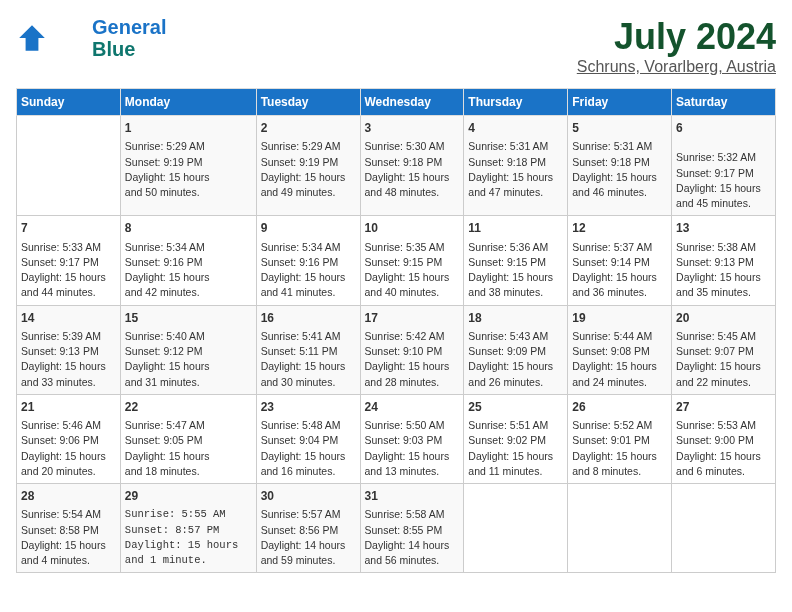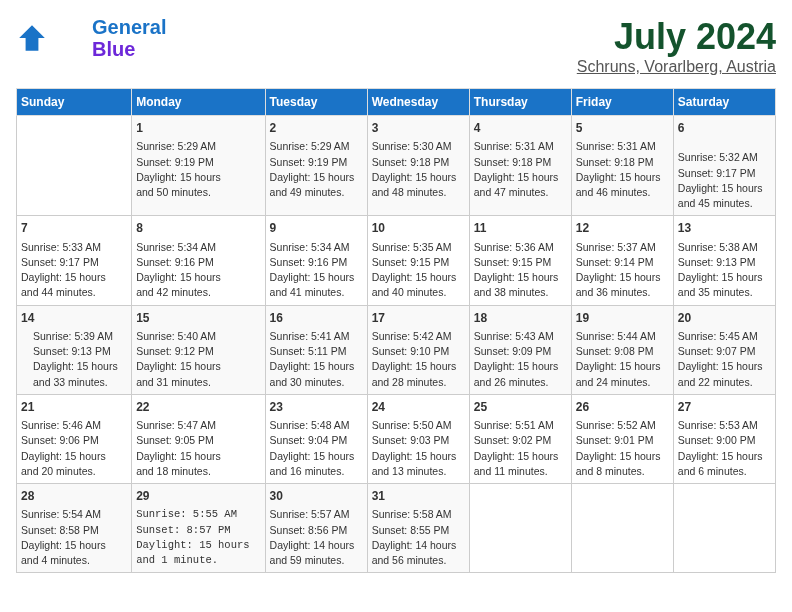--- a/index.html
+++ b/index.html
@@ -92,21 +92,21 @@
   </style>
 </head>
 <body>
 
 <div class="header">
   <div class="logo">
     <svg class="logo-icon" viewBox="0 0 40 40">
       <polygon points="20,4 36,20 28,20 28,36 12,36 12,20 4,20" fill="#1a73c7"></polygon>
     </svg>
     <div class="logo-text">
-      <span style="color:#1a73c7;">General</span><br><span style="color:#6d28d9;">Blue</span>
+      <span style="color:#1a73c7;">General</span><br><span style="color:#0f766e;">Blue</span>
     </div>
   </div>
   <div class="title-block">
     <div class="month-title">July 2024</div>
     <div class="subtitle">Schruns, Vorarlberg, Austria</div>
   </div>
 </div>
 
 <table>
   <thead>
@@ -213,21 +213,21 @@
           <span class="day-number">13</span>
           <div class="day-info" style="white-space: pre-line;">Sunrise: 5:38 AM
 Sunset: 9:13 PM
 Daylight: 15 hours
 and 35 minutes.</div>
         </td>
       </tr>
       <tr>
         <td>
           <span class="day-number">14</span>
-          <div class="day-info" style="white-space: pre-line; margin-left: 12px;">Sunrise: 5:39 AM
+          <div class="day-info" style="white-space: pre-line;">Sunrise: 5:39 AM
 Sunset: 9:13 PM
 Daylight: 15 hours
 and 33 minutes.</div>
         </td>
         <td>
           <span class="day-number">15</span>
           <div class="day-info" style="white-space: pre-line;">Sunrise: 5:40 AM
 Sunset: 9:12 PM
 Daylight: 15 hours
 and 31 minutes.</div>

